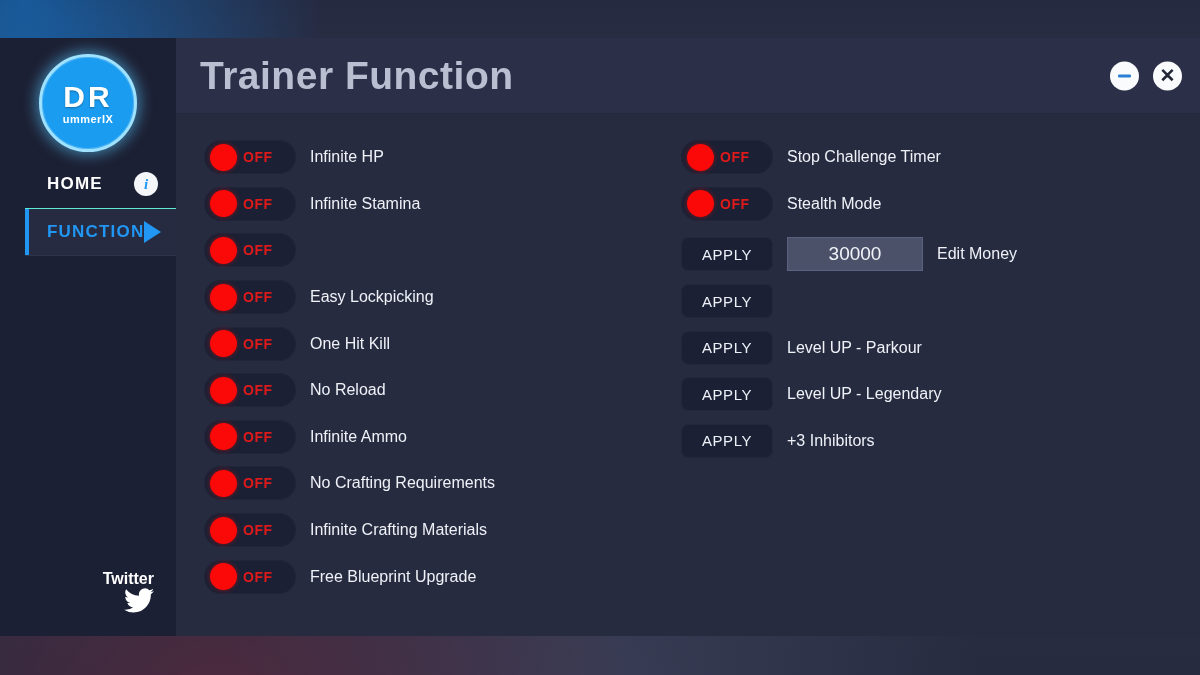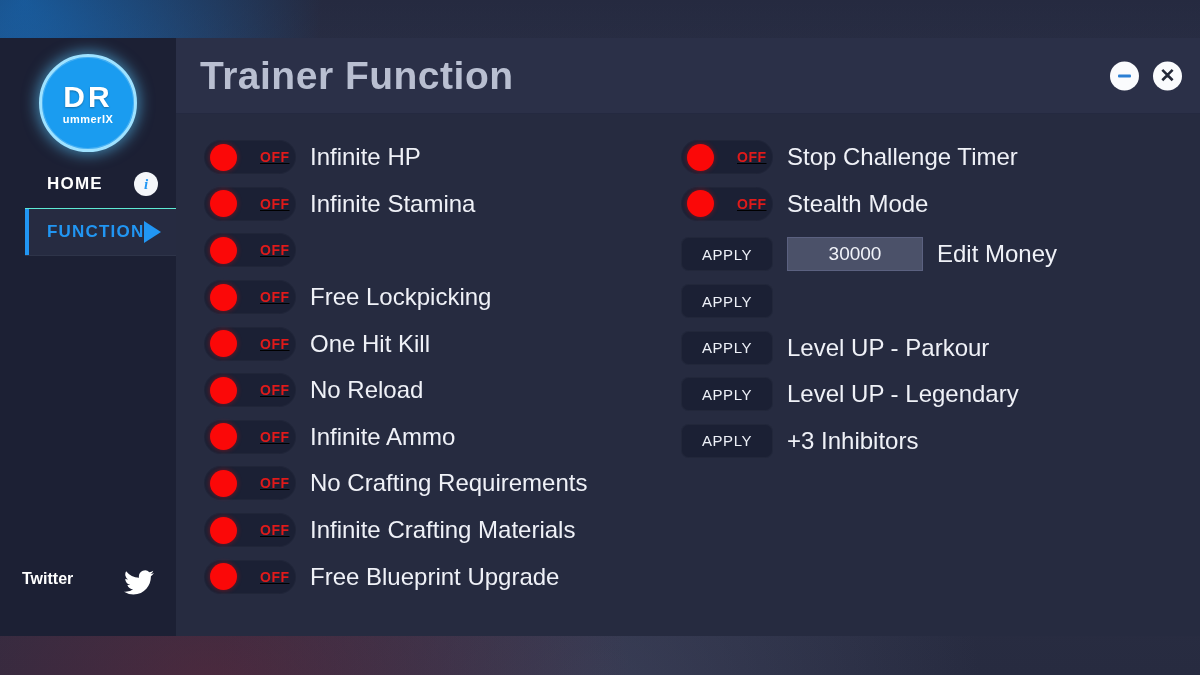--- a/index.html
+++ b/index.html
@@ -86,22 +86,22 @@
     font-family:"Liberation Serif", serif;
   }
   .play-tri {
     width:0; height:0;
     border-left:17px solid #2196f3;
     border-top:11px solid transparent;
     border-bottom:11px solid transparent;
   }
   #twitter-row {
     position:absolute; left:0; bottom:26px; width:100%;
-    height:40px; display:flex; align-items:flex-start;
-    justify-content:space-between; padding:0 22px 0 22px;
+    height:40px; display:flex; align-items:flex-end;
+    justify-content:space-between; padding:0 22px 0 22px;flex-direction:column;
   }
   #twitter-row .tw-label {
     color:#ffffff; font-size:16px; font-weight:bold;
   }
 
   
   #main { flex:1; display:flex; flex-direction:column; }
   #titlebar {
     height:76px; background:#2b3048;
     display:flex; align-items:center;
@@ -139,23 +139,22 @@
 
   .row {
     height:46.6px; display:flex; align-items:center; gap:14px;
   }
 
   
   .toggle {
     width:92px; height:34px; border-radius:17px;
     background:#1b2034;
     display:flex; align-items:center;
-    padding:0 6px; gap:23px; flex:0 0 92px;
+    padding:0 6px; gap:6px; flex:0 0 92px;
     box-shadow:inset 0 0 0 1px rgba(255,255,255,0.025);
-    text-decoration:underline;
   }
   .toggle .knob {
     width:27px; height:27px; border-radius:50%;
     background:#fb0808; flex:0 0 27px;
     box-shadow:0 0 5px rgba(255,0,0,0.45);
   }
   .toggle .state {
     color:#e01a1a; font-size:14px; font-weight:bold;
     letter-spacing:0.5px;
   }
@@ -173,21 +172,21 @@
   .num-input {
     width:136px; height:34px; flex:0 0 136px;
     background:#4b5169;
     border:1px solid #5b6180;
     color:#f2f4fa; font-size:19px;
     display:flex; align-items:center; justify-content:center;
     font-family:"Liberation Sans", sans-serif;
   }
 
   .fn-label {
-    color:#eff1f7; font-size:24px; white-space:nowrap;
+    color:#eff1f7; font-size:16px; white-space:nowrap;
   }
   .spacer { height:4px; }
 </style>
 </head>
 <body>
 
 <div id="backdrop"></div>
 
 <div id="window">
 
@@ -254,21 +253,21 @@
             <div class="toggle">
               <span class="knob"></span>
               <span class="state">OFF</span>
             </div>
           </div>
           <div class="row">
             <div class="toggle">
               <span class="knob"></span>
               <span class="state">OFF</span>
             </div>
-            <span class="fn-label">Free Lockpicking</span>
+            <span class="fn-label">Easy Lockpicking</span>
           </div>
           <div class="row">
             <div class="toggle">
               <span class="knob"></span>
               <span class="state">OFF</span>
             </div>
             <span class="fn-label">One Hit Kill</span>
           </div>
           <div class="row">
             <div class="toggle">

